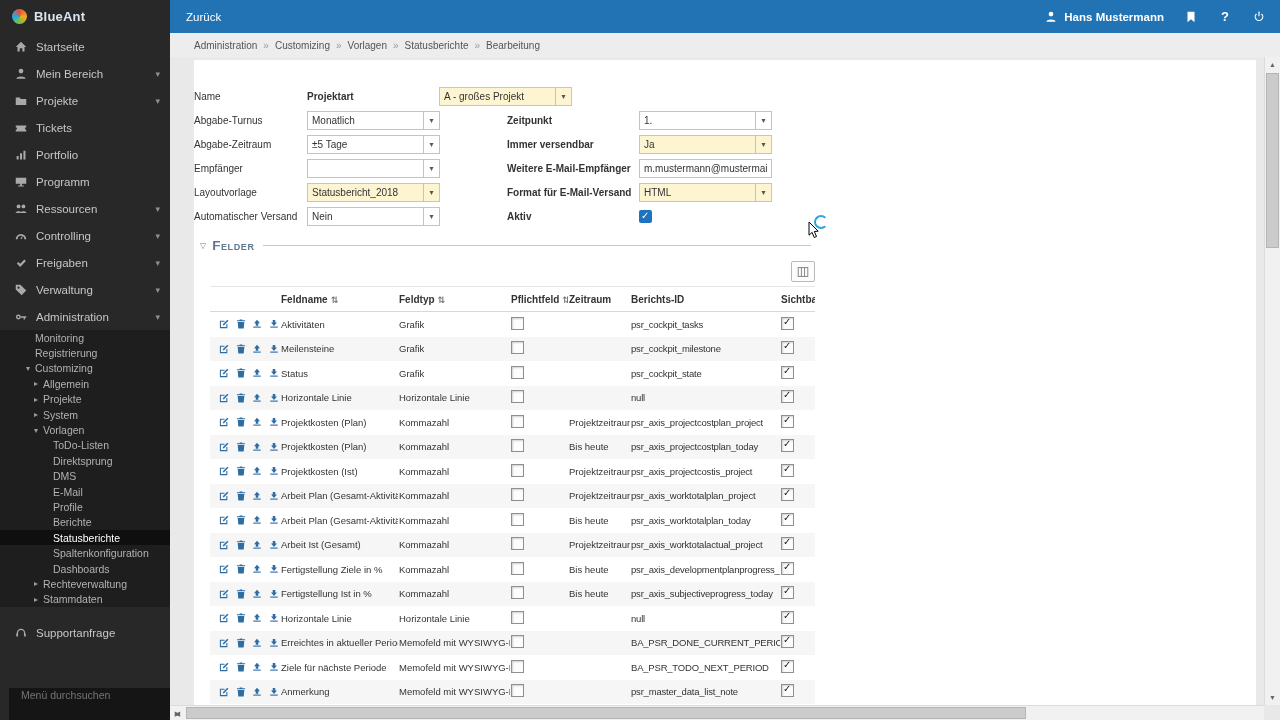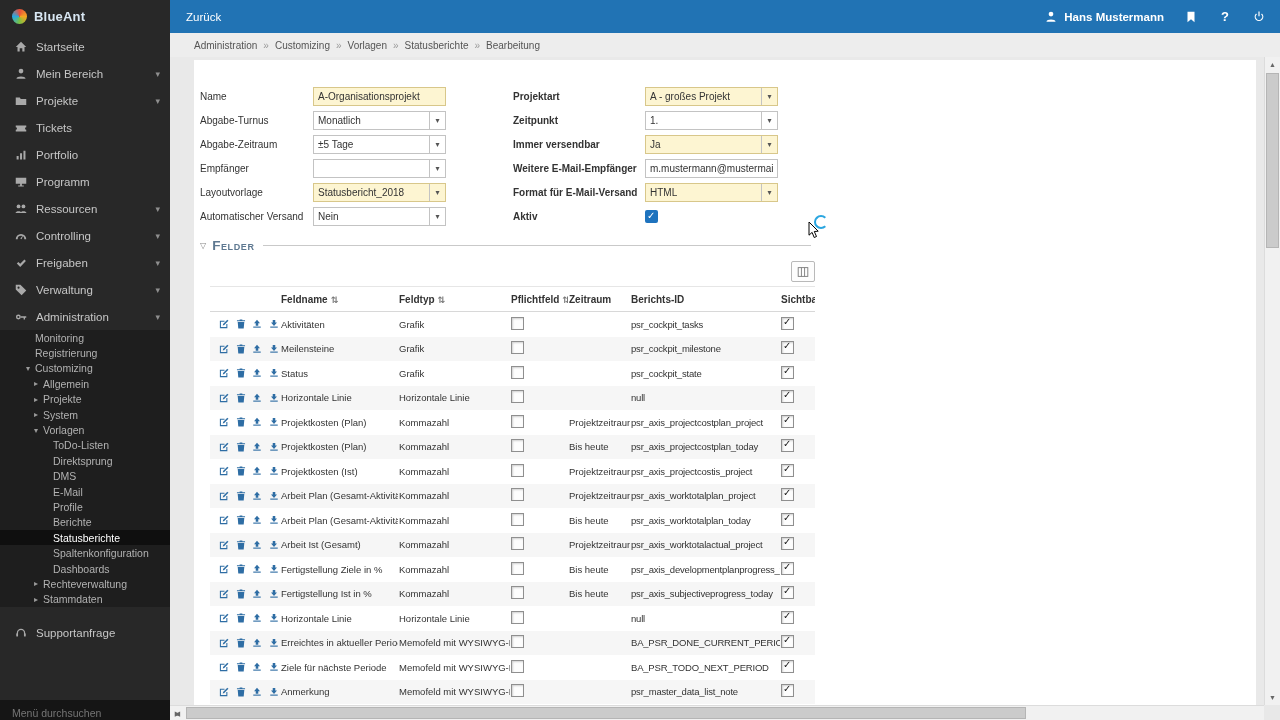--- a/index.html
+++ b/index.html
@@ -19,22 +19,22 @@
   .nav-item.lvl1{padding-left:26px;}
   .nav-item.lvl2{padding-left:34px;}
   .nav-item.lvl3{padding-left:44px;}
   .nav-item.selected{background:#0f0f0f;color:#ffffff;}
   .nav-item.bottom{margin-top:12px;}
   .nav-icon{width:14px;height:14px;margin-right:8px;color:#a9a9a9;flex:none;}
   .nav-icon svg{width:100%;height:100%;display:block;}
   .chev-pre{display:none;}
   .lvl1 .chev-pre,.lvl2 .chev-pre,.lvl3 .chev-pre{display:inline-block;width:9px;font-size:8px;color:#9a9a9a;}
   .chev-suf{margin-left:auto;margin-right:10px;font-size:9px;color:#8f8f8f;}
-  .side-search{position:absolute;left:0;right:0;bottom:0;height:20px;background:#151515;
-               display:flex;align-items:flex-end;padding-left:10px;}
+  .side-search{position:absolute;left:9px;right:0;bottom:0;height:32px;background:#151515;
+               display:flex;align-items:flex-start;padding-left:10px;}
   .side-search input{background:transparent;border:none;outline:none;color:#9a9a9a;font-size:10.5px;width:140px;
                      font-family:inherit;}
 
   
   .topbar{position:absolute;left:170px;top:0;width:1110px;height:33px;background:#2173b4;display:flex;
           align-items:center;color:#fff;}
   .back{font-size:11.5px;padding:0 16px;height:100%;display:flex;align-items:center;}
   .tb-right{margin-left:auto;display:flex;align-items:center;gap:20px;padding-right:14px;}
   .tb-user{display:flex;align-items:center;gap:6px;font-size:11.5px;font-weight:bold;}
   .tb-icon{width:14px;height:14px;color:#fff;}
@@ -43,21 +43,21 @@
 
   
   .crumbs{position:absolute;left:170px;top:33px;width:1110px;height:24px;background:#ededed;display:flex;
           align-items:center;padding-left:24px;font-size:10px;color:#555;box-sizing:border-box;}
   .crumb{white-space:nowrap;}
   .crumb-sep{margin:0 6px;color:#999;}
 
   
   .panel{position:absolute;left:194px;top:60px;width:1062px;height:646px;background:#fff;}
 
-  .form{padding:24px 0 0 6px;}
+  .form{padding:24px 0 0 0;}
   .frow{display:flex;align-items:center;height:24px;}
   .fl{width:113px;font-size:10px;color:#333;}
   .fc1{width:200px;display:flex;align-items:center;}
   .fl2{width:132px;font-size:10px;color:#333;font-weight:bold;}
   .fc2{min-width:140px;display:flex;align-items:center;white-space:nowrap;}
   .ctl{width:133px;height:19px;border:1px solid #c3c3c3;background:#fff;font-size:10px;color:#333;
        display:flex;align-items:center;padding:0 0 0 4px;box-sizing:border-box;}
   .ctl.hl{background:#fdf5d2;border-color:#d8c78a;}
   .ctl .val{flex:1;white-space:nowrap;overflow:hidden;}
   .ctl .arrow{width:15px;align-self:stretch;border-left:1px solid #c3c3c3;display:flex;align-items:center;
@@ -402,23 +402,20 @@
     <span class="crumb">Statusberichte</span>
     <span class="crumb-sep">»</span>
     <span class="crumb">Bearbeitung</span>
   </div>
 
   <main class="panel">
 
     <div class="form">
       <div class="frow">
         <div class="fl">Name</div>
-        <div class="fc1">
-            <input class="ctl hl" value="A-Organisationsprojekt" style="">
-          </div>
         <div class="fl2">Projektart</div>
         <div class="fc2">
             <div class="ctl hl">
           <span class="val">A - großes Projekt</span>
               <span class="arrow">▾</span>
             </div>
           </div>
       </div>
       <div class="frow">
         <div class="fl">Abgabe-Turnus</div>

